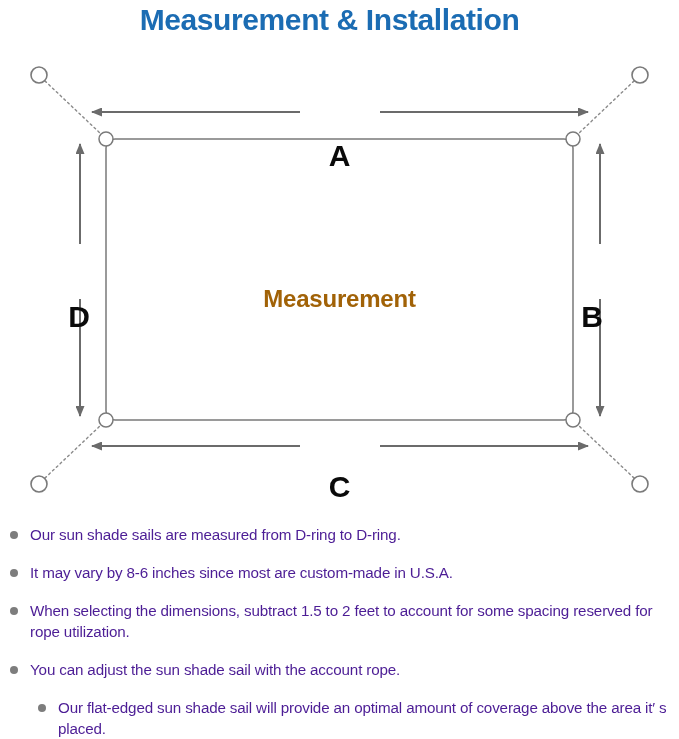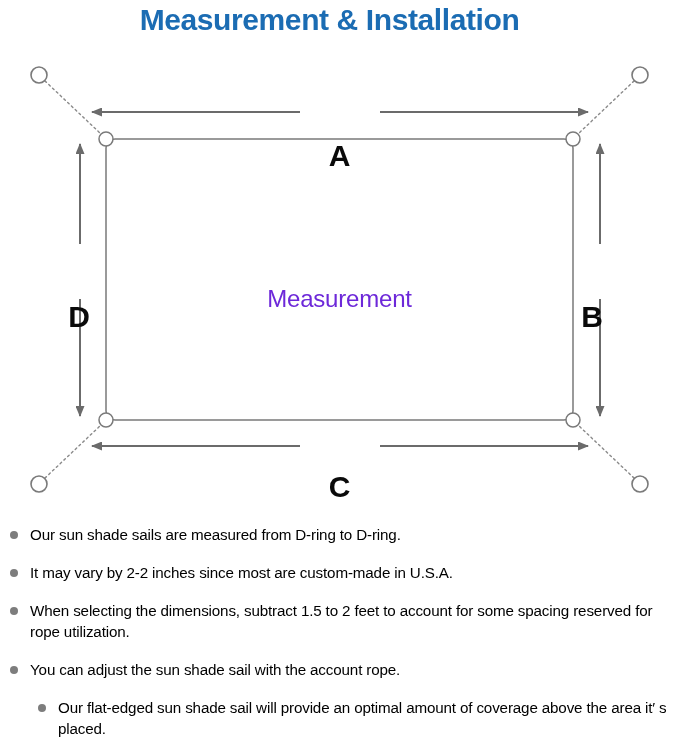--- a/index.html
+++ b/index.html
@@ -48,22 +48,22 @@
   .center-block {
     position: absolute;
     left: 0;
     top: 240px;
     width: 679px;
     text-align: center;
     pointer-events: none;
   }
   .center-title {
     font-size: 24px;
-    font-weight: normal;
-    color: #6d28d9;
+    font-weight: bold;
+    color: #a16207;
     line-height: 30px;
     letter-spacing: -0.2px;
   }
   .center-sub {
     font-size: 14.5px;
     font-weight: normal;
     color: #2f6c96;
     line-height: 22px;
     margin-top: 3px;
     letter-spacing: -0.1px;
@@ -89,21 +89,21 @@
     left: 0;
     top: 524px;
     width: 679px;
   }
   .note-item {
     position: relative;
     padding-left: 30px;
     margin-bottom: 17px;
     font-size: 15.2px;
     line-height: 21px;
-    color: #000000;
+    color: #4c1d95;
     letter-spacing: -0.15px;
   }
   .note-item:last-child { margin-bottom: 0; margin-left: 28px; }
   .note-bullet {
     position: absolute;
     left: 10px;
     top: 7px;
     width: 8px;
     height: 8px;
     border-radius: 50%;
@@ -183,21 +183,21 @@
 
 <div id="notes">
 
   <div class="note-item">
     <span class="note-bullet"></span>
     <span>Our sun shade sails are measured from D-ring to D-ring.</span>
   </div>
 
   <div class="note-item">
     <span class="note-bullet"></span>
-    <span>It may vary by 2-2 inches since most are custom-made in U.S.A.</span>
+    <span>It may vary by 8-6 inches since most are custom-made in U.S.A.</span>
   </div>
 
   <div class="note-item">
     <span class="note-bullet"></span>
     <span>When selecting the dimensions, subtract 1.5 to 2 feet to account for some spacing reserved for rope utilization.</span>
   </div>
 
   <div class="note-item">
     <span class="note-bullet"></span>
     <span>You can adjust the sun shade sail with the account rope.</span>

